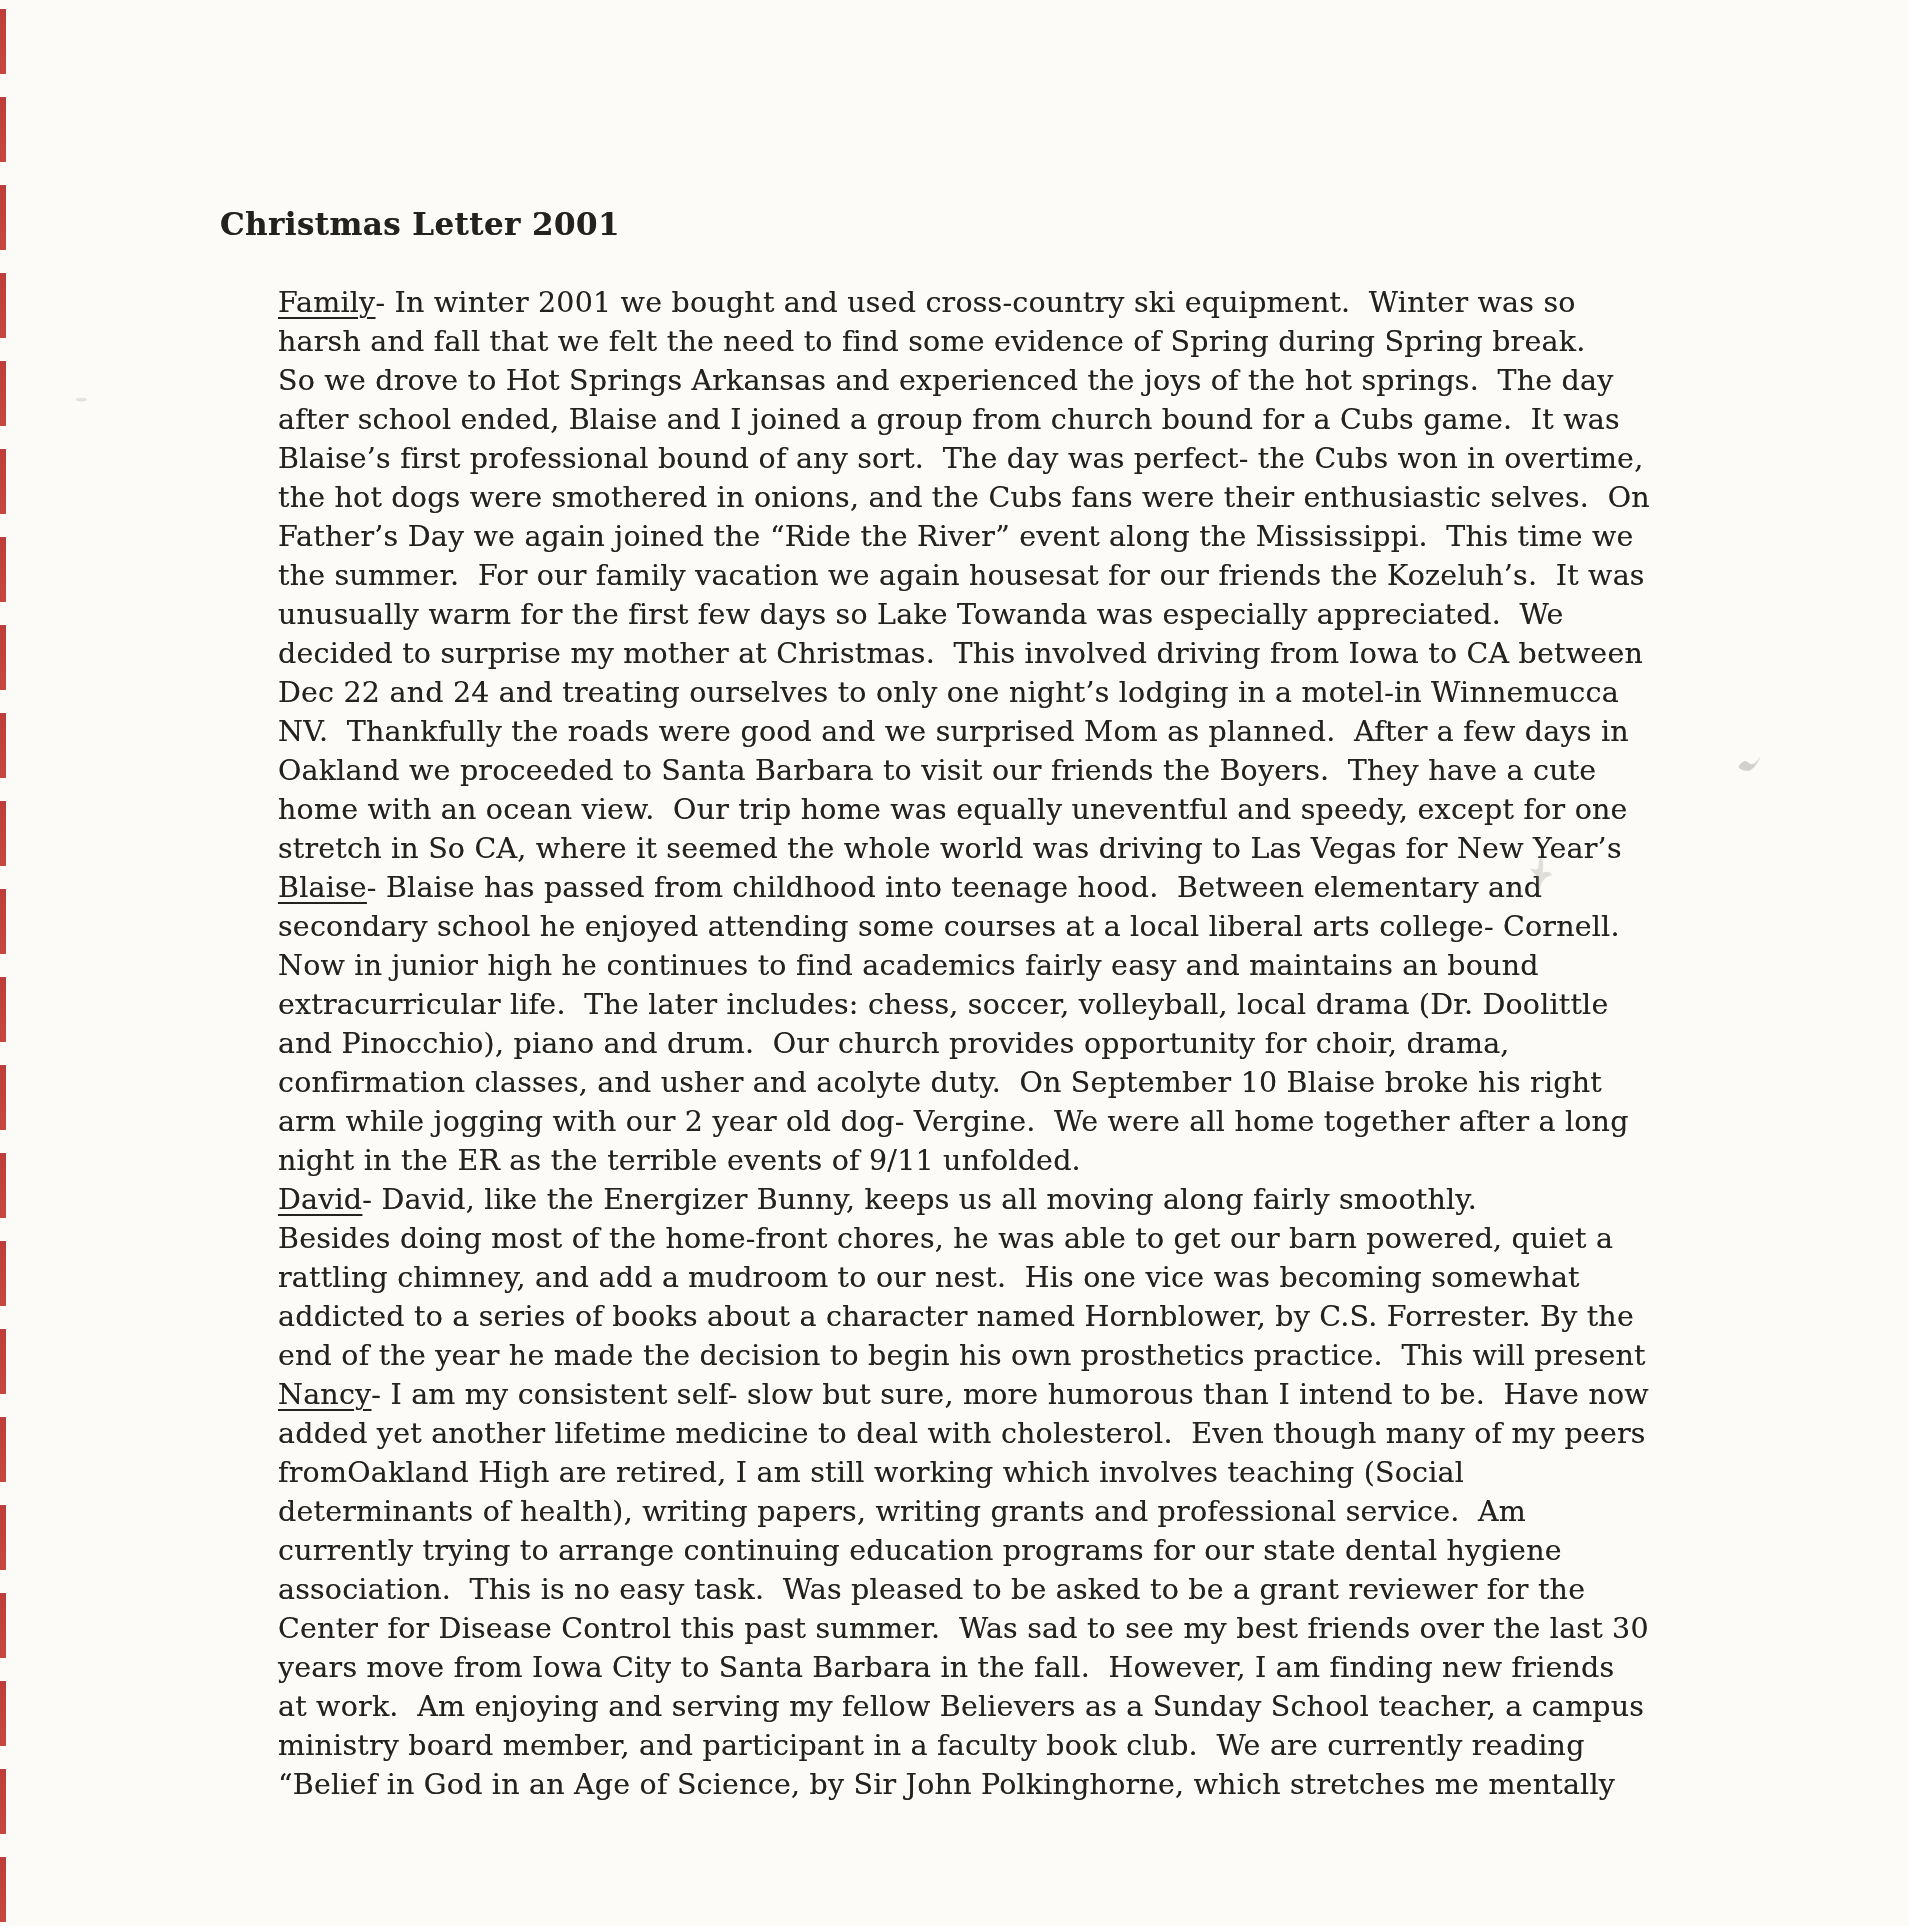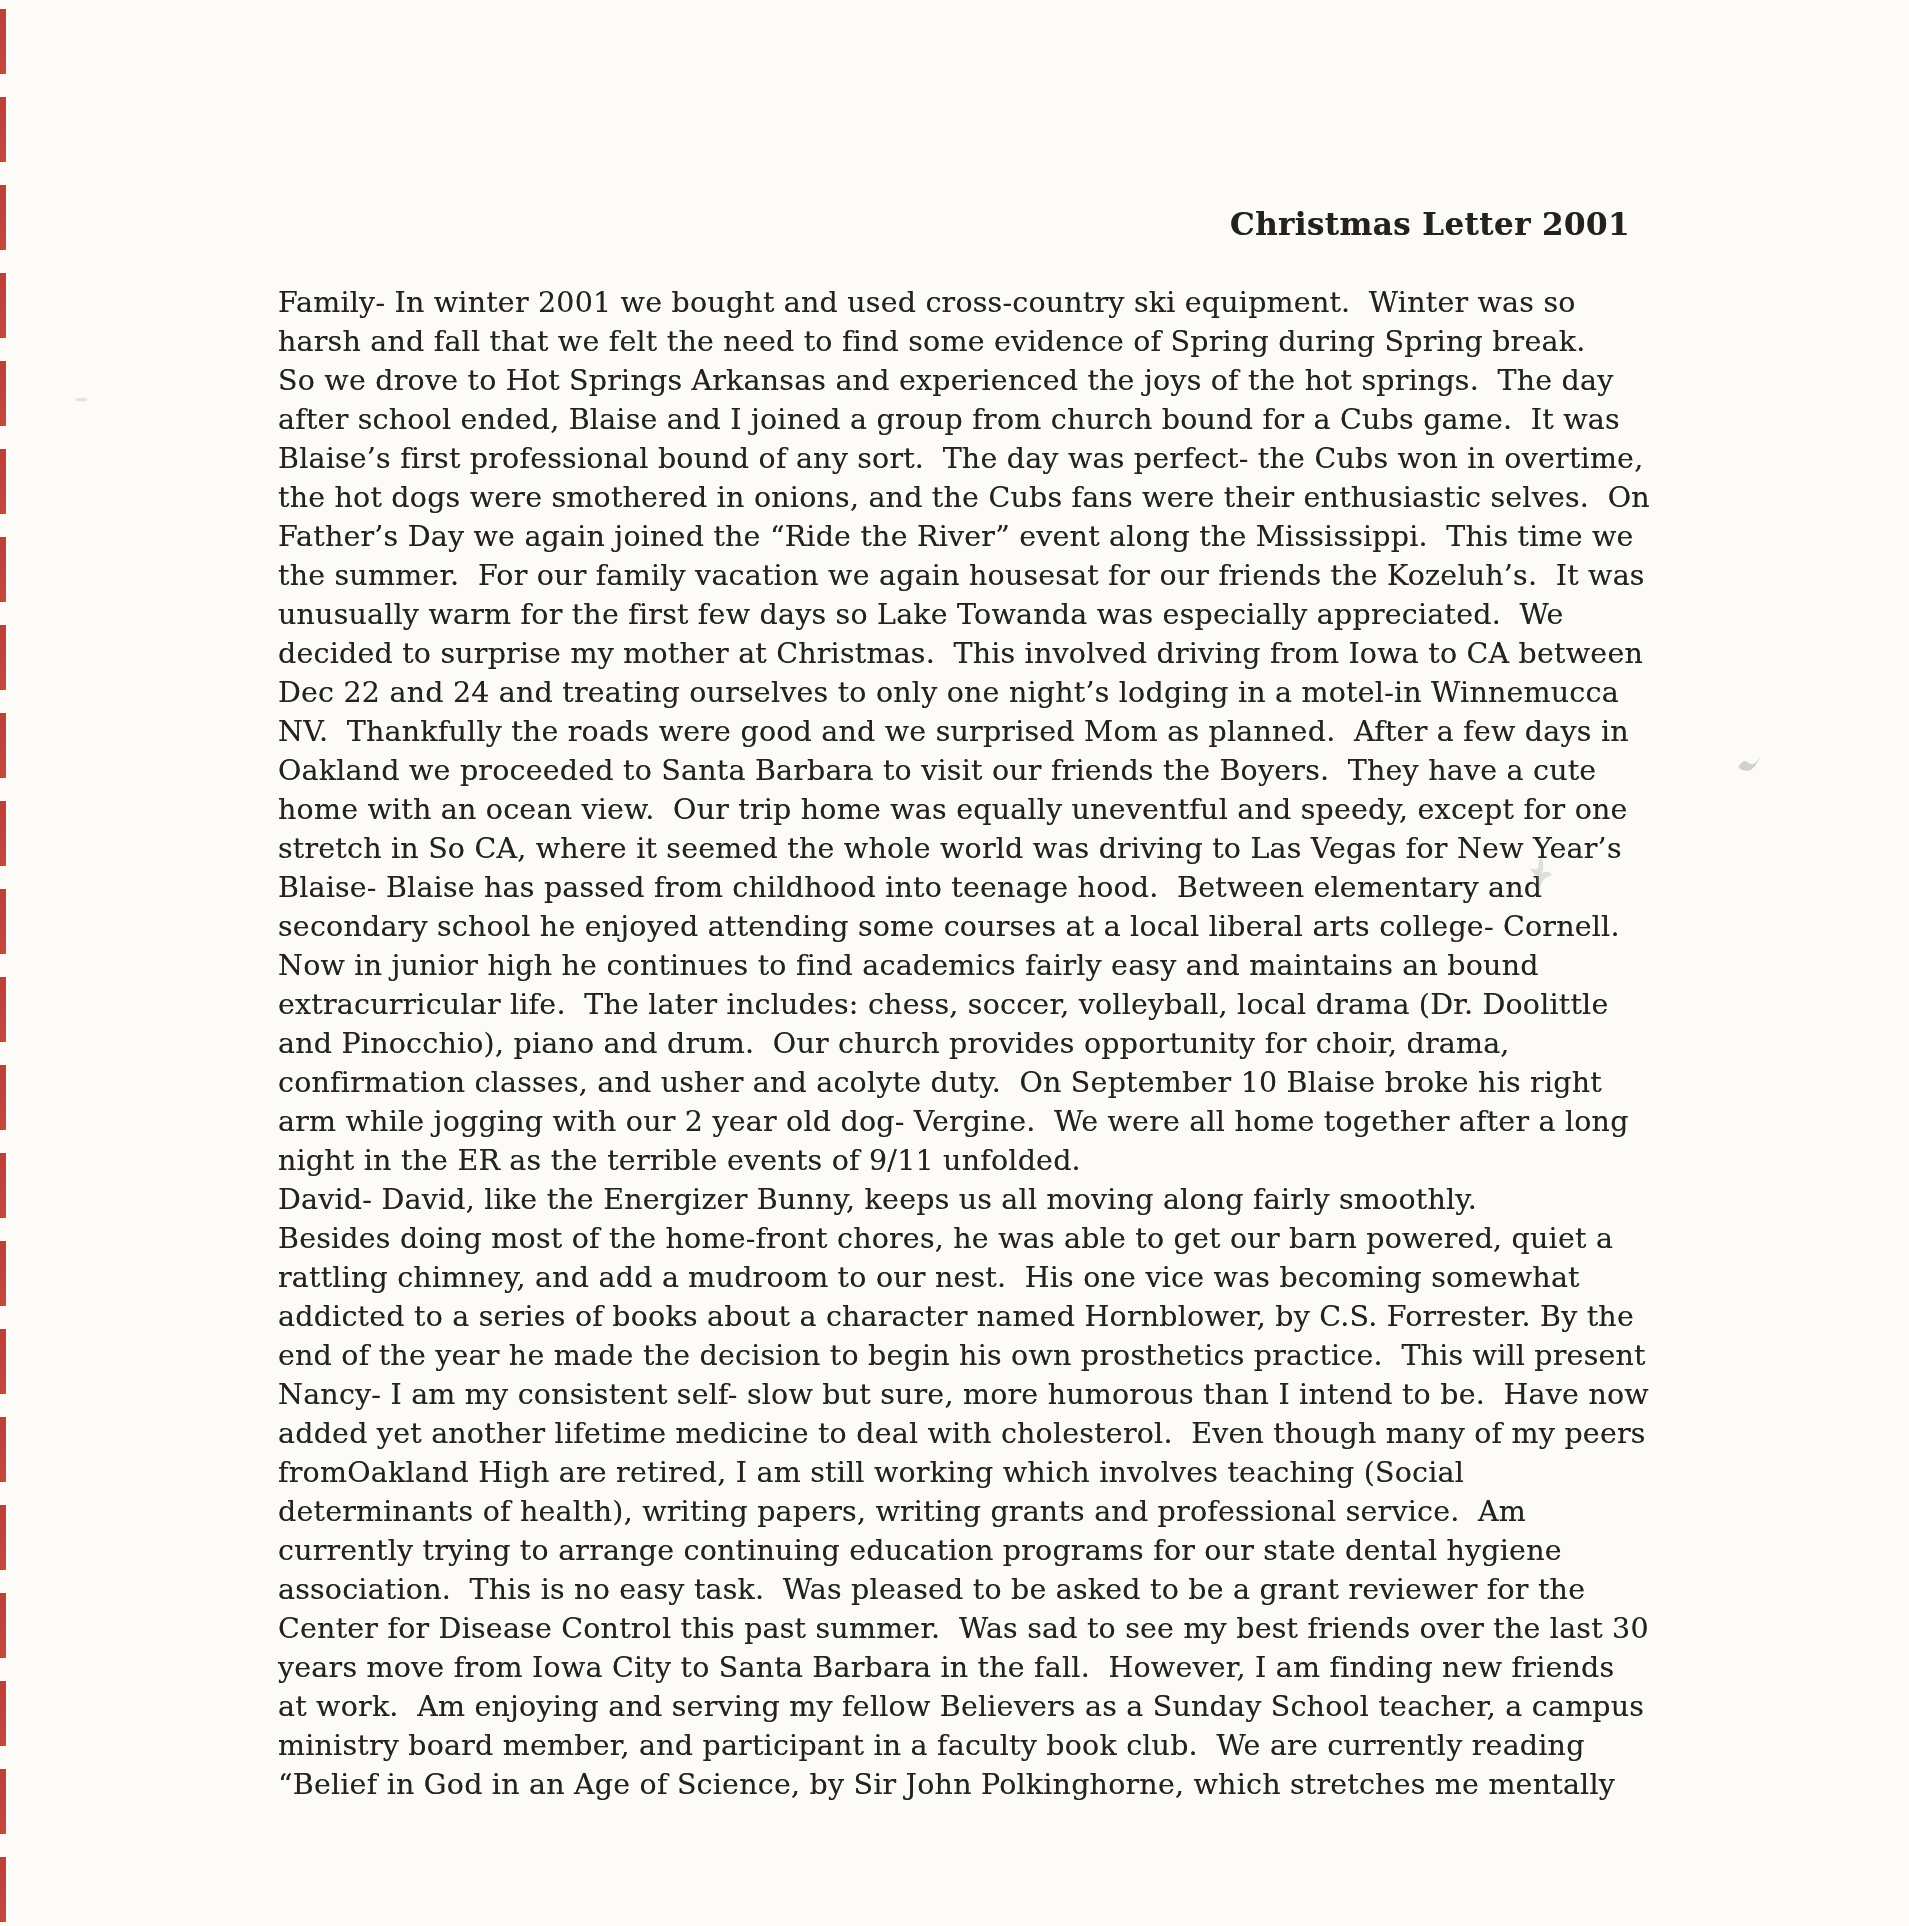--- a/index.html
+++ b/index.html
@@ -22,39 +22,40 @@
     width: 5.8px;
     background: repeating-linear-gradient(
       to bottom,
       #b8302c 0px, #c23a31 65px,
       rgba(184,48,44,0) 65px, rgba(184,48,44,0) 88px);
     opacity: 0.93;
   }
   .title {
     position: absolute;
     top: 208px; left: 278px; width: 1410px;
-    text-align: right;
+    text-align: left;
     font-weight: bold;
     font-size: 31px; line-height: 33px;
     transform: translateX(-58px);
     letter-spacing: 0.4px;
     text-shadow: 0 0 0.4px rgba(30,30,28,0.55);
   }
   .letter-body {
     position: absolute;
     left: 278px; top: 283px; width: 1425px;
   }
   .line {
     white-space: pre;
     font-size: 28.5px;
     line-height: 39px;
     letter-spacing: 0.2px;
     text-shadow: 0 0 0.4px rgba(30,30,28,0.5);
   }
   .lead {
+    text-decoration: underline;
     text-decoration-thickness: 1.9px;
     text-underline-offset: 5px;
   }
   .smudge { position: absolute; opacity: 0.55; }
   .smudge svg { display: block; }
 </style>
 </head>
 <body>
 
 <div class="page">

